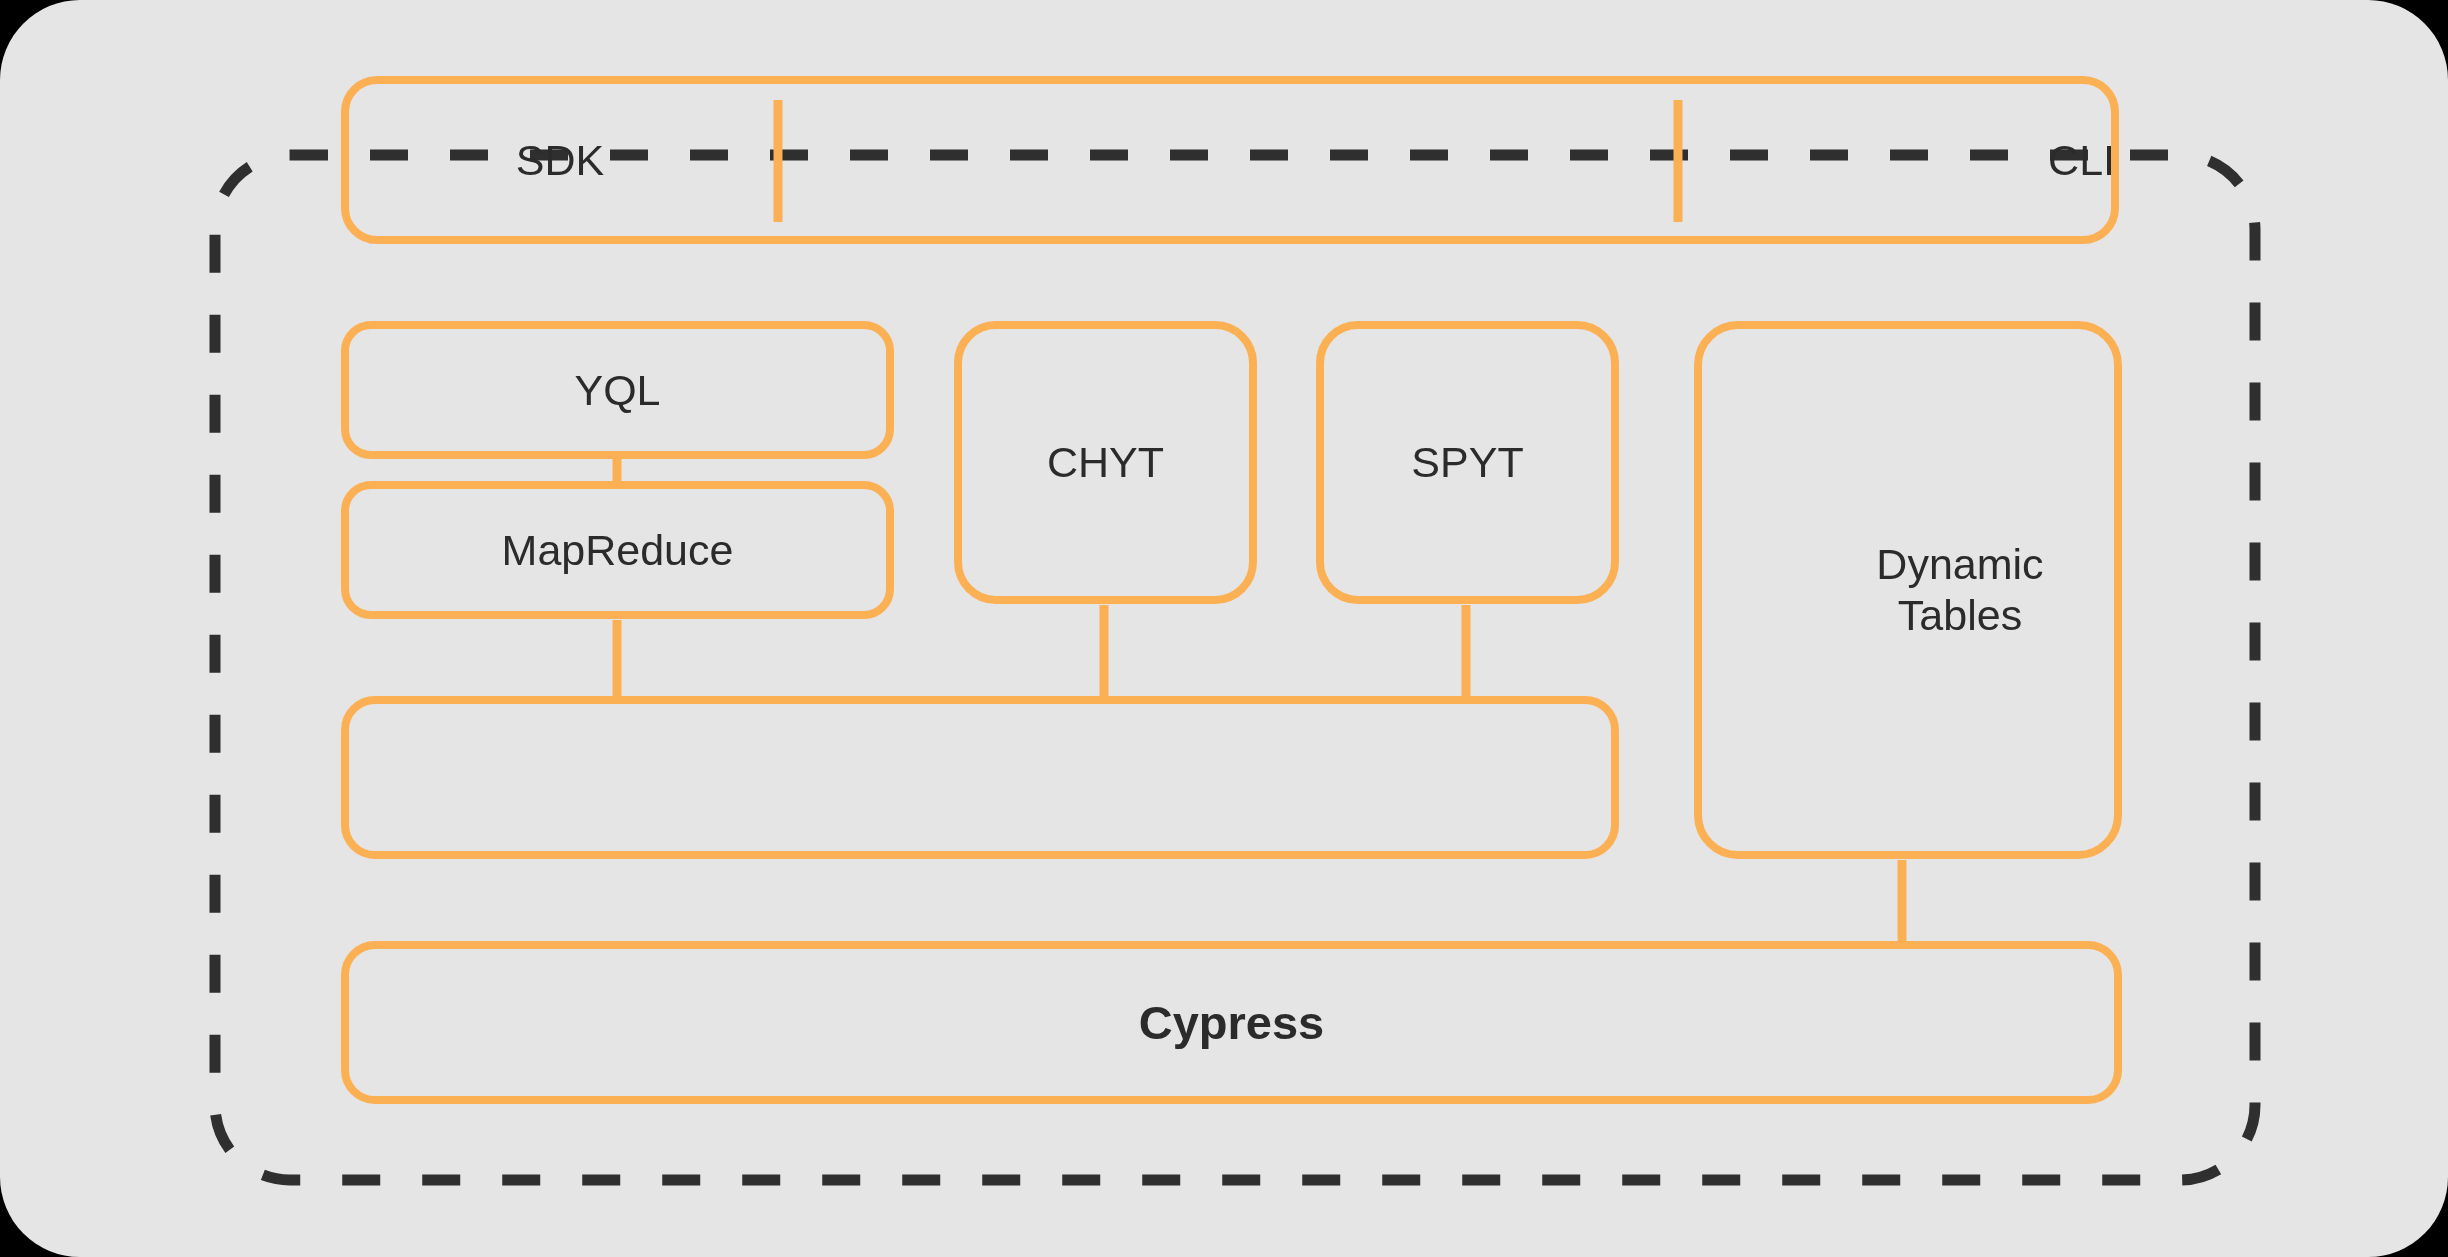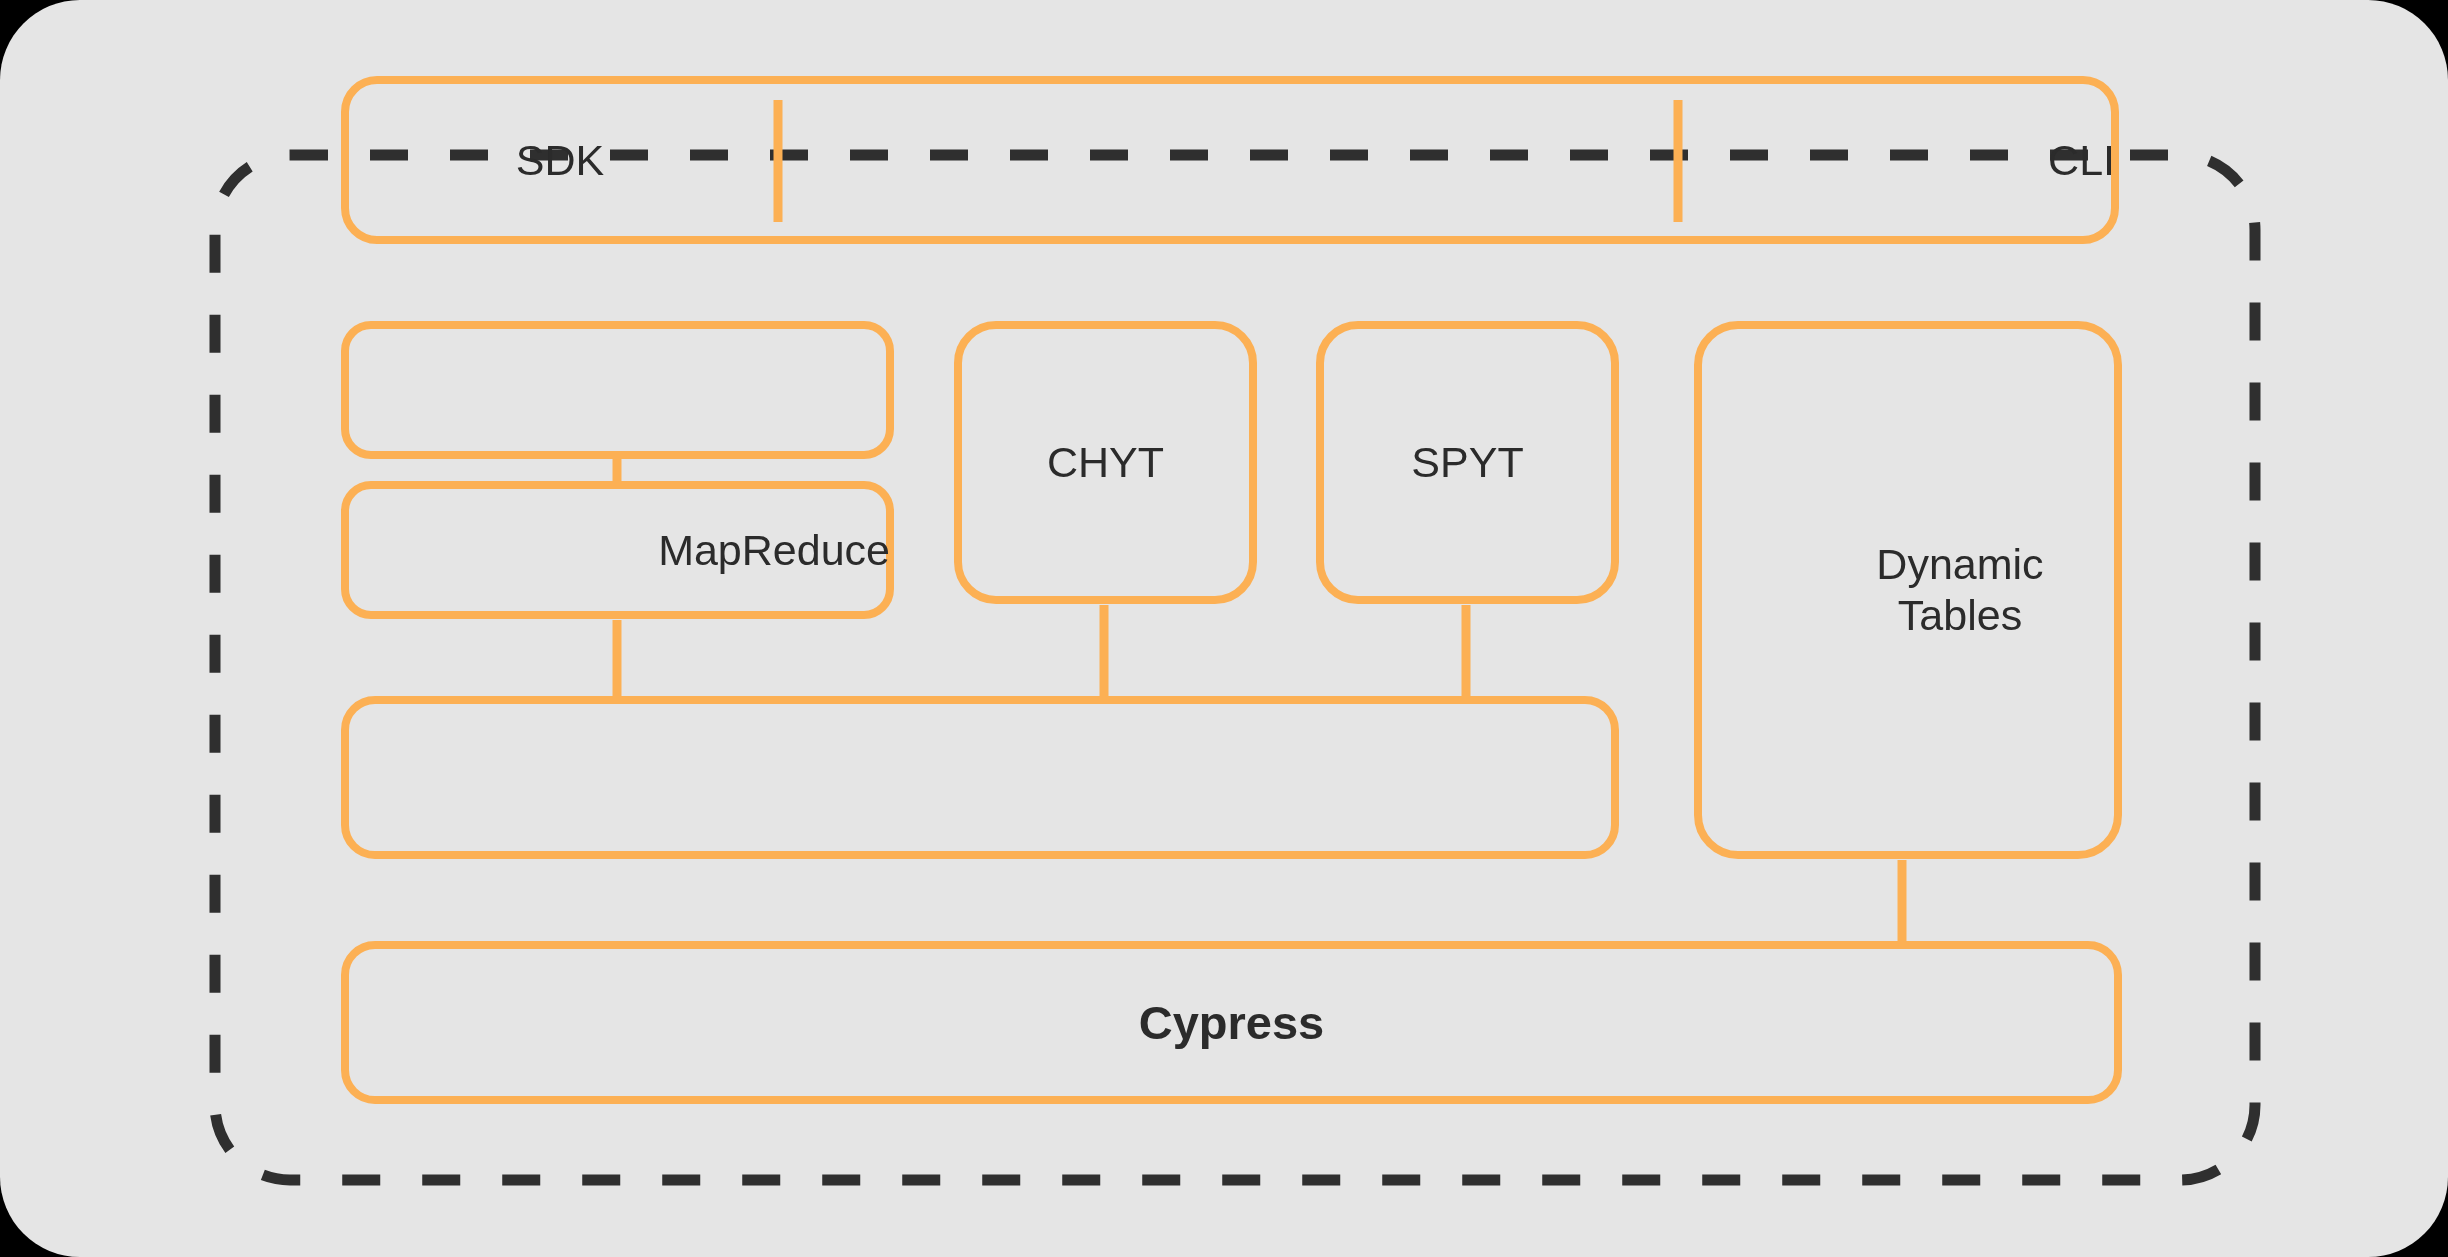--- a/index.html
+++ b/index.html
@@ -51,21 +51,21 @@
   
   .fs-normal { font-size: 43px; font-weight: 400; }
   .fs-bold   { font-size: 47px; font-weight: 700; }
 
   
   #topbar-sdk { left: 345px; top: 80px;  width: 430px;  height: 160px; }
   #topbar-ui  { left: 775px; top: 80px;  width: 900px;  height: 160px; }
   #topbar-cli { left: 1675px;top: 80px;  width: 440px;  height: 160px; justify-content: flex-end; }
 
   #node-yql       { left: 345px;  top: 325px; width: 545px; height: 130px; }
-  #node-mapreduce { left: 345px;  top: 485px; width: 545px; height: 130px; justify-content: flex-end; }
+  #node-mapreduce { left: 345px;  top: 485px; width: 545px; height: 130px; }
   #node-chyt      { left: 958px;  top: 325px; width: 295px; height: 275px; }
   #node-spyt      { left: 1320px; top: 325px; width: 295px; height: 275px; }
   #node-dyntables { left: 1750px; top: 325px; width: 420px; height: 530px; }
   #node-scheduler { left: 345px;  top: 700px; width: 1270px;height: 155px; }
   #node-cypress   { left: 345px;  top: 945px; width: 1773px;height: 155px; }
 </style>
 </head>
 <body>
 
 <div id="canvas">
@@ -104,20 +104,23 @@
 
   <div class="node fs-normal" id="topbar-sdk">
     <span class="node-label">SDK</span>
   </div>
 
 
   <div class="node fs-normal" id="topbar-cli">
     <span class="node-label">CLI</span>
   </div>
 
+  <div class="node fs-normal" id="node-yql">
+    <span class="node-label">YQL</span>
+  </div>
 
   <div class="node fs-normal" id="node-mapreduce">
     <span class="node-label">MapReduce</span>
   </div>
 
   <div class="node fs-normal" id="node-chyt">
     <span class="node-label">CHYT</span>
   </div>
 
   <div class="node fs-normal" id="node-spyt">

